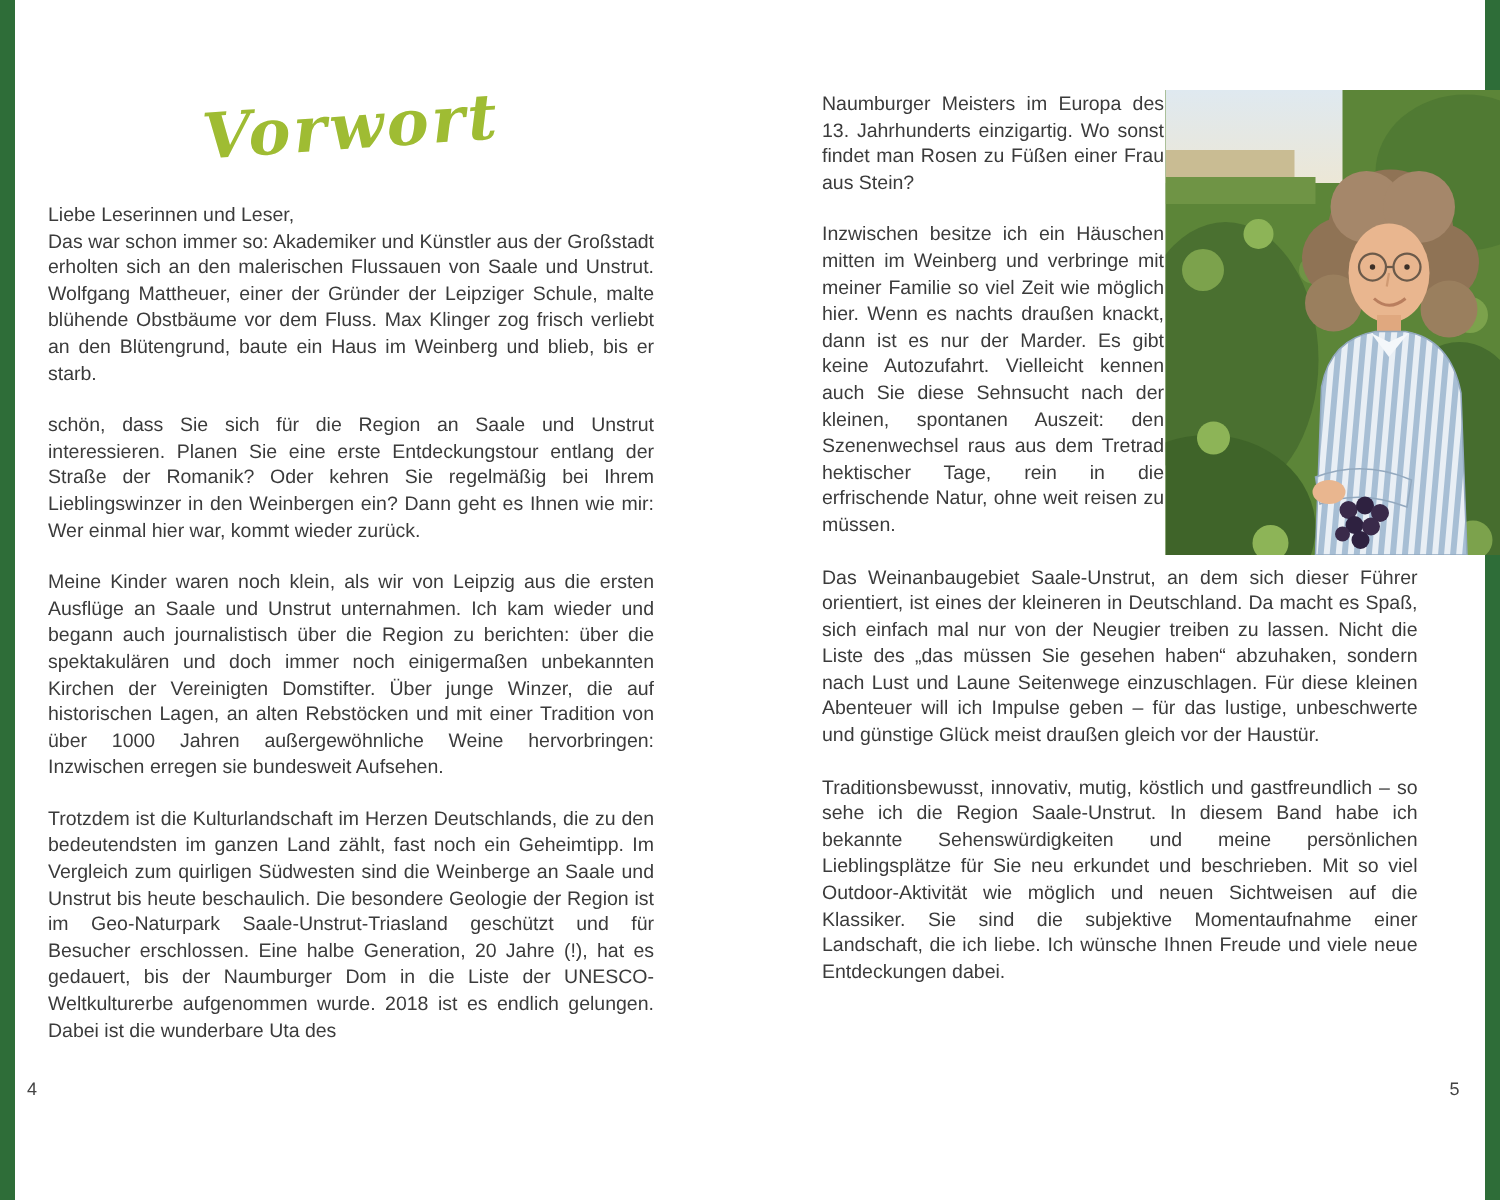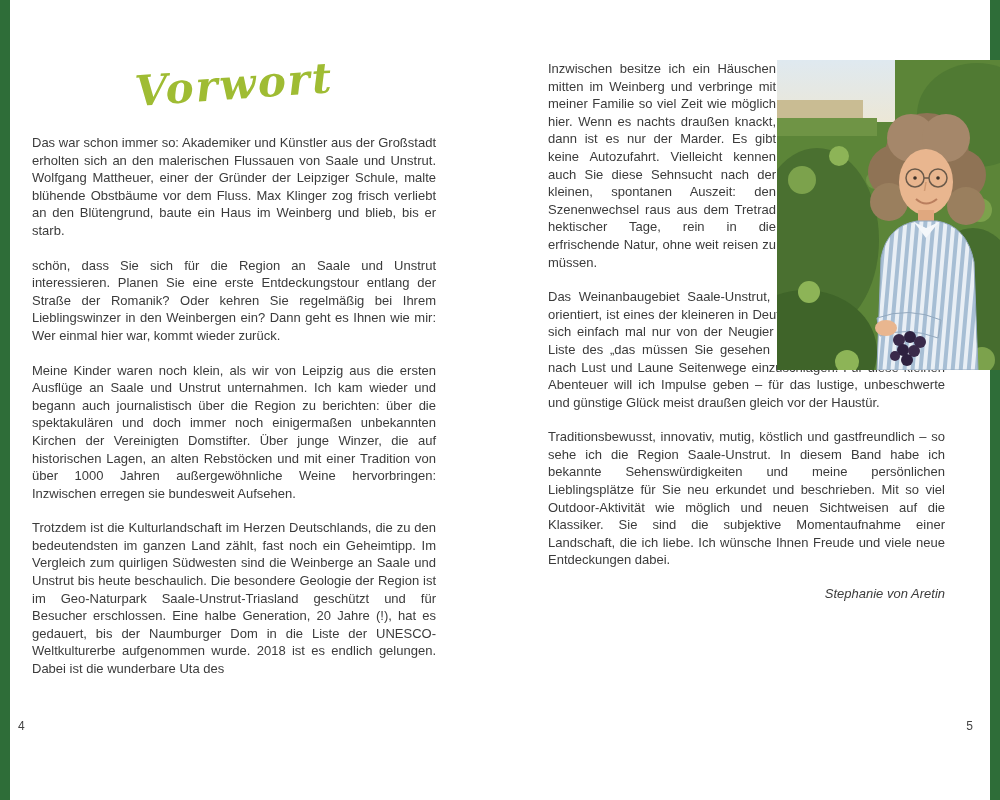--- a/index.html
+++ b/index.html
@@ -39,20 +39,21 @@
   .page-number.right{right:27px;}
 </style>
 </head>
 <body>
 
 <div class="accent-bar left"></div>
 <div class="accent-bar right"></div>
 
 <div class="page-left">
   <div class="vorwort-title">Vorwort</div>
+  <div class="salutation">Liebe Leserinnen und Leser,</div>
   <p>Das war schon immer so: Akademiker und Künstler aus der Großstadt erholten sich an den malerischen Flussauen von Saale und Unstrut. Wolfgang Mattheuer, einer der Gründer der Leipziger Schule, malte blühende Obstbäume vor dem Fluss. Max Klinger zog frisch verliebt an den Blütengrund, baute ein Haus im Weinberg und blieb, bis er starb.</p>
   <p>schön, dass Sie sich für die Region an Saale und Unstrut interessieren. Planen Sie eine erste Entdeckungstour entlang der Straße der Romanik? Oder kehren Sie regelmäßig bei Ihrem Lieblingswinzer in den Weinbergen ein? Dann geht es Ihnen wie mir: Wer einmal hier war, kommt wieder zurück.</p>
   <p>Meine Kinder waren noch klein, als wir von Leipzig aus die ersten Ausflüge an Saale und Unstrut unternahmen. Ich kam wieder und begann auch journalistisch über die Region zu berichten: über die spektakulären und doch immer noch einigermaßen unbekannten Kirchen der Vereinigten Domstifter. Über junge Winzer, die auf historischen Lagen, an alten Rebstöcken und mit einer Tradition von über 1000 Jahren außergewöhnliche Weine hervorbringen: Inzwischen erregen sie bundesweit Aufsehen.</p>
   <p>Trotzdem ist die Kulturlandschaft im Herzen Deutschlands, die zu den bedeutendsten im ganzen Land zählt, fast noch ein Geheimtipp. Im Vergleich zum quirligen Südwesten sind die Weinberge an Saale und Unstrut bis heute beschaulich. Die besondere Geologie der Region ist im Geo-Naturpark Saale-Unstrut-Triasland geschützt und für Besucher erschlossen. Eine halbe Generation, 20 Jahre (!), hat es gedauert, bis der Naumburger Dom in die Liste der UNESCO-Weltkulturerbe aufgenommen wurde. 2018 ist es endlich gelungen. Dabei ist die wunderbare Uta des</p>
 </div>
 
 <div class="photo-frame" title="Frau mit lockigem Haar und Brille im gestreiften Hemd, mit Trauben im Weinberg">
   <svg width="223" height="310" viewBox="0 0 223 310" xmlns="http://www.w3.org/2000/svg">
     <defs>
       <linearGradient id="sky" x1="0" y1="0" x2="0" y2="1">
@@ -115,20 +116,20 @@
         <circle cx="126" cy="290" r="6" fill="#2e2140"></circle>
         <circle cx="137" cy="291" r="6" fill="#3a2a4a"></circle>
         <circle cx="130" cy="300" r="6" fill="#2e2140"></circle>
         <circle cx="118" cy="296" r="5" fill="#3a2a4a"></circle>
       </g>
     </g>
   </svg>
 </div>
 
 <div class="page-right">
+  <p class="narrow">Naumburger Meisters im Europa des 13. Jahrhunderts einzigartig. Wo sonst findet man Rosen zu Füßen einer Frau aus Stein?</p>
   <p class="narrow">Inzwischen besitze ich ein Häuschen mitten im Weinberg und verbringe mit meiner Familie so viel Zeit wie möglich hier. Wenn es nachts draußen knackt, dann ist es nur der Marder. Es gibt keine Autozufahrt. Vielleicht kennen auch Sie diese Sehnsucht nach der kleinen, spontanen Auszeit: den Szenenwechsel raus aus dem Tretrad hektischer Tage, rein in die erfrischende Natur, ohne weit reisen zu müssen.</p>
   <p>Das Weinanbaugebiet Saale-Unstrut, an dem sich dieser Führer orientiert, ist eines der kleineren in Deutschland. Da macht es Spaß, sich einfach mal nur von der Neugier treiben zu lassen. Nicht die Liste des „das müssen Sie gesehen haben“ abzuhaken, sondern nach Lust und Laune Seitenwege einzuschlagen. Für diese kleinen Abenteuer will ich Impulse geben – für das lustige, unbeschwerte und günstige Glück meist draußen gleich vor der Haustür.</p>
   <p>Traditionsbewusst, innovativ, mutig, köstlich und gastfreundlich – so sehe ich die Region Saale-Unstrut. In diesem Band habe ich bekannte Sehenswürdigkeiten und meine persönlichen Lieblingsplätze für Sie neu erkundet und beschrieben. Mit so viel Outdoor-Aktivität wie möglich und neuen Sichtweisen auf die Klassiker. Sie sind die subjektive Momentaufnahme einer Landschaft, die ich liebe. Ich wünsche Ihnen Freude und viele neue Entdeckungen dabei.</p>
-  <div class="signature">Stephanie von Aretin</div>
 </div>
 
 <div class="page-number left">4</div>
 <div class="page-number right">5</div>
 
 </body></html>

